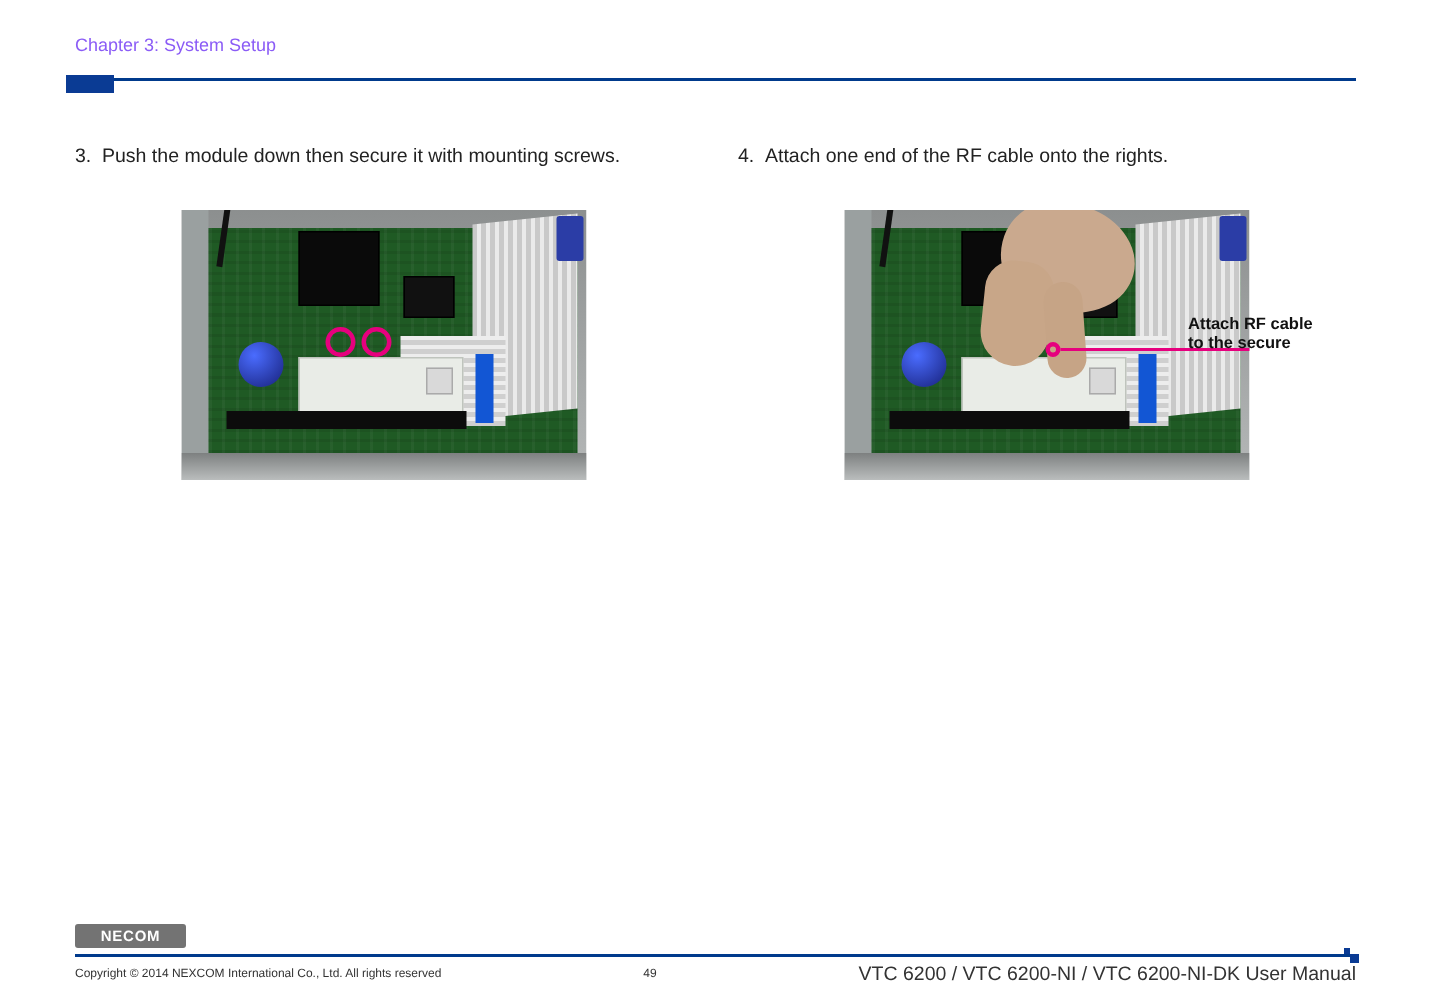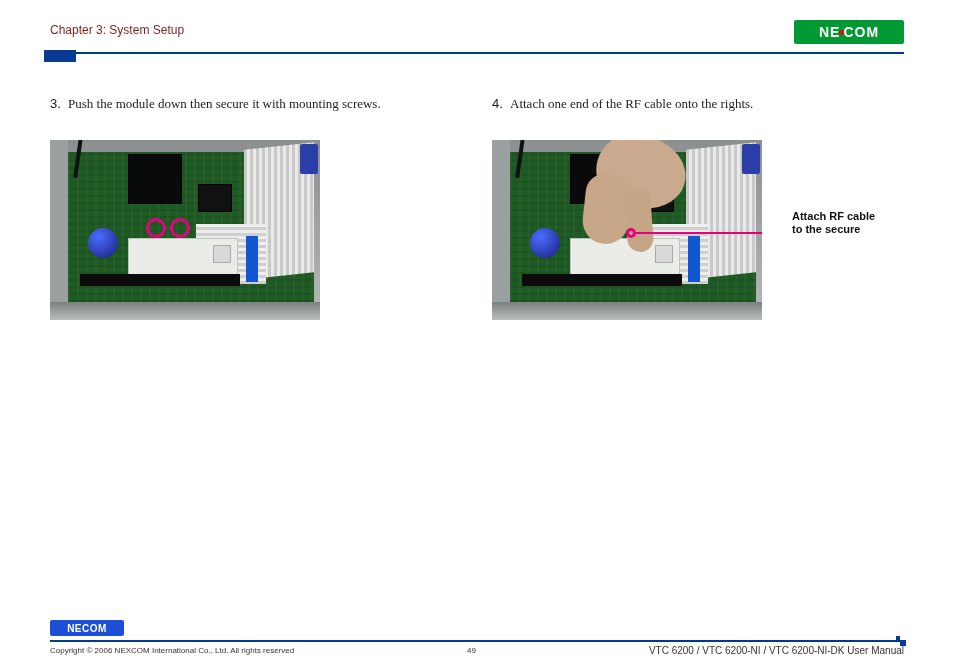--- a/index.html
+++ b/index.html
@@ -1,35 +1,35 @@
 <!DOCTYPE html>
 <html><head>
 <meta charset="utf-8">
 <style>
   * { box-sizing: border-box; margin: 0; padding: 0; }
   html, body { width: 954px; height: 672px; font-family: Arial, Helvetica, sans-serif; background: #fff; color: #333; }
   .page { position: relative; width: 954px; height: 672px; padding: 20px 50px 28px 50px; }
 
   
   .hdr { display: flex; justify-content: space-between; align-items: flex-start; height: 28px; }
-  .chapter { font-size: 12px; color: #7f1d1d; padding-top: 3px; }
+  .chapter { font-size: 12px; color: #8b5cf6; padding-top: 3px; }
   .logo-top { width: 110px; height: 24px; background:#009933; position: relative; border-radius:2px; display:flex; align-items:center; justify-content:center; }
   .logo-top .nx { font-weight:700; font-size:14px; letter-spacing:1px; color:#fff; font-family:Arial; }
   .logo-top .dot { width:5px;height:5px;background:#e01010;border-radius:50%; display:inline-block; vertical-align:middle; margin:0 -1px; position:relative; top:-1px;}
   .hr-top { margin-top:4px; height:2px; background:#003a8c; width:100%; }
   .tab-blue { position:absolute; left:44px; top:50px; width:32px; height:12px; background:#0a3b94; }
 
   
   .cols { display:flex; gap:30px; margin-top:40px; }
   .col { flex:1; }
   .step { display:flex; font-size:13px; color:#222; line-height:1.5; }
   .step .num { width:18px; flex:none; }
-  .step .txt { flex:1;font-family:Liberation Serif, serif; }
+  .step .txt { flex:1; }
 
-  .photo-wrap { position:relative; margin-top:26px; display:flex; justify-content:flex-start; }
+  .photo-wrap { position:relative; margin-top:26px; display:flex; justify-content:center; }
   .photo { width:270px; height:180px; position:relative; overflow:hidden; }
 
   
   .chassis { position:absolute; inset:0; background:linear-gradient(#8c8f8f,#b5b8b8); }
   .board { position:absolute; left:18px; top:12px; right:6px; bottom:18px; background:#1f5a24; }
   .board::before{content:"";position:absolute;inset:0;background:
      repeating-linear-gradient(0deg, rgba(0,0,0,.08) 0 2px, transparent 2px 7px),
      repeating-linear-gradient(90deg, rgba(255,255,255,.04) 0 2px, transparent 2px 9px);}
   .edge-left{position:absolute;left:0;top:0;bottom:0;width:18px;background:#9aa0a0;}
   .edge-bot{position:absolute;left:0;right:0;bottom:0;height:18px;background:linear-gradient(#7d8080,#babdbd);}
@@ -61,36 +61,33 @@
 
   .callout{position:absolute; left:300px; top:70px; width:96px; font-size:11px; font-weight:700; color:#111; line-height:1.25;}
 
   
   .ftr{position:absolute;left:50px;right:50px;bottom:16px;}
   .ftr-line{height:2px;background:#003a8c;width:100%;position:relative;}
   .ftr-sq{position:absolute;right:-2px;top:-4px;width:10px;height:10px;}
   .ftr-sq::before{content:"";position:absolute;right:0;bottom:0;width:6px;height:6px;background:#0a3b94;}
   .ftr-sq::after{content:"";position:absolute;right:6px;bottom:6px;width:4px;height:4px;background:#0a3b94;}
   .ftr-row{display:flex;justify-content:space-between;align-items:center;margin-top:3px;}
-  .logo-bot{width:74px;height:16px;background:#1d4ed8;border-radius:2px;display:flex;align-items:center;justify-content:center;margin-top:-22px;margin-bottom:4px;}
+  .logo-bot{width:74px;height:16px;background:#737373;border-radius:2px;display:flex;align-items:center;justify-content:center;margin-top:-22px;margin-bottom:4px;}
   .logo-bot .nx{color:#fff;font-size:10px;font-weight:700;letter-spacing:.5px;}
   .copy{font-size:8px;color:#333;}
   .pgno{font-size:8px;color:#333;}
-  .doc{font-size:10px;color:#333;}
+  .doc{font-size:13px;color:#333;}
 </style>
 </head>
 <body>
 
 <div class="page">
 
   <div class="hdr">
     <div class="chapter">Chapter 3: System Setup</div>
-    <div class="logo-top">
-      <span class="nx">NE<span class="dot"></span>COM</span>
-    </div>
   </div>
   <div class="hr-top"></div>
   <div class="tab-blue"></div>
 
   <div class="cols">
 
     <div class="col">
       <div class="step">
         <div class="num">3.</div>
         <div class="txt">Push the module down then secure it with mounting screws.</div>
@@ -156,19 +153,19 @@
   </div>
 
   <div class="ftr">
     <div class="logo-bot">
       <span class="nx">NE<span class="dot" style="width:3px;height:3px;"></span>COM</span>
     </div>
     <div class="ftr-line">
       <div class="ftr-sq"></div>
     </div>
     <div class="ftr-row">
-      <div class="copy">Copyright © 2006 NEXCOM International Co., Ltd. All rights reserved</div>
+      <div class="copy">Copyright © 2014 NEXCOM International Co., Ltd. All rights reserved</div>
       <div class="pgno">49</div>
       <div class="doc">VTC 6200 / VTC 6200-NI / VTC 6200-NI-DK User Manual</div>
     </div>
   </div>
 
 </div>
 
 </body></html>

